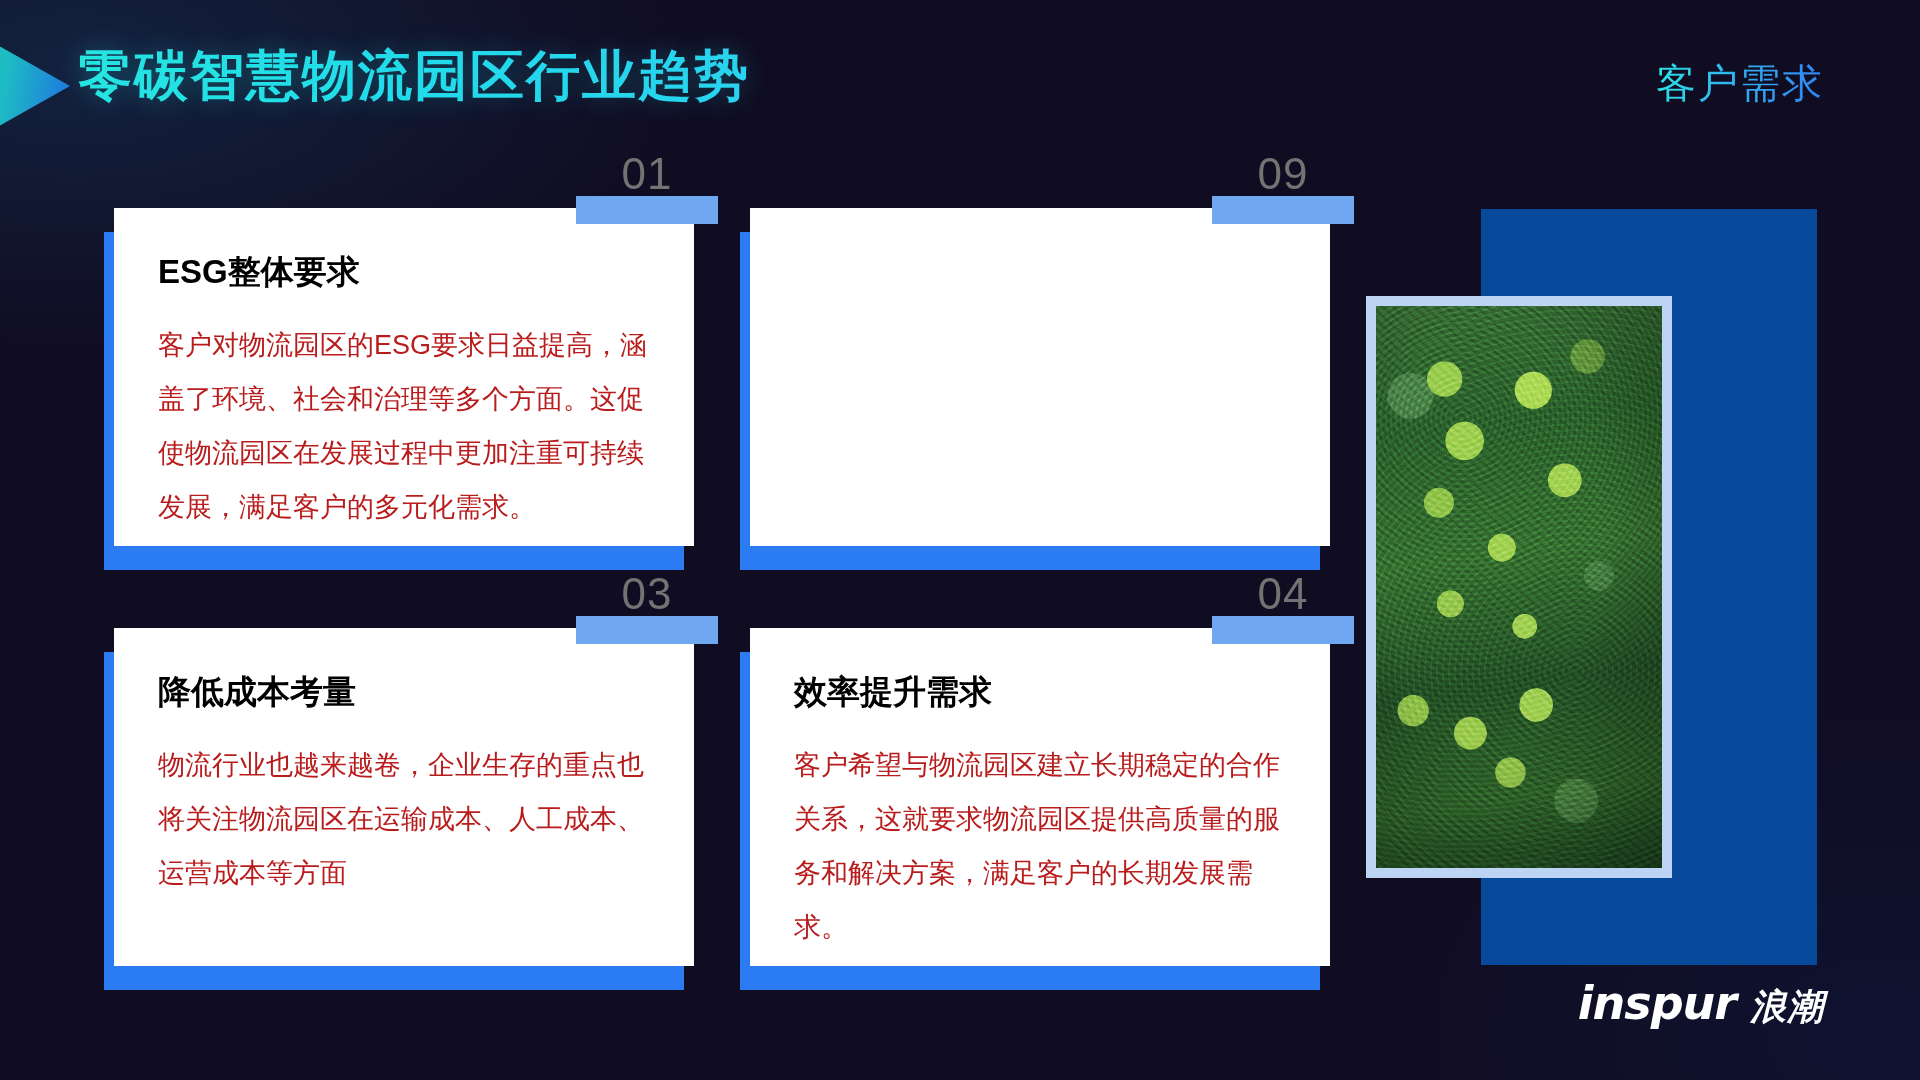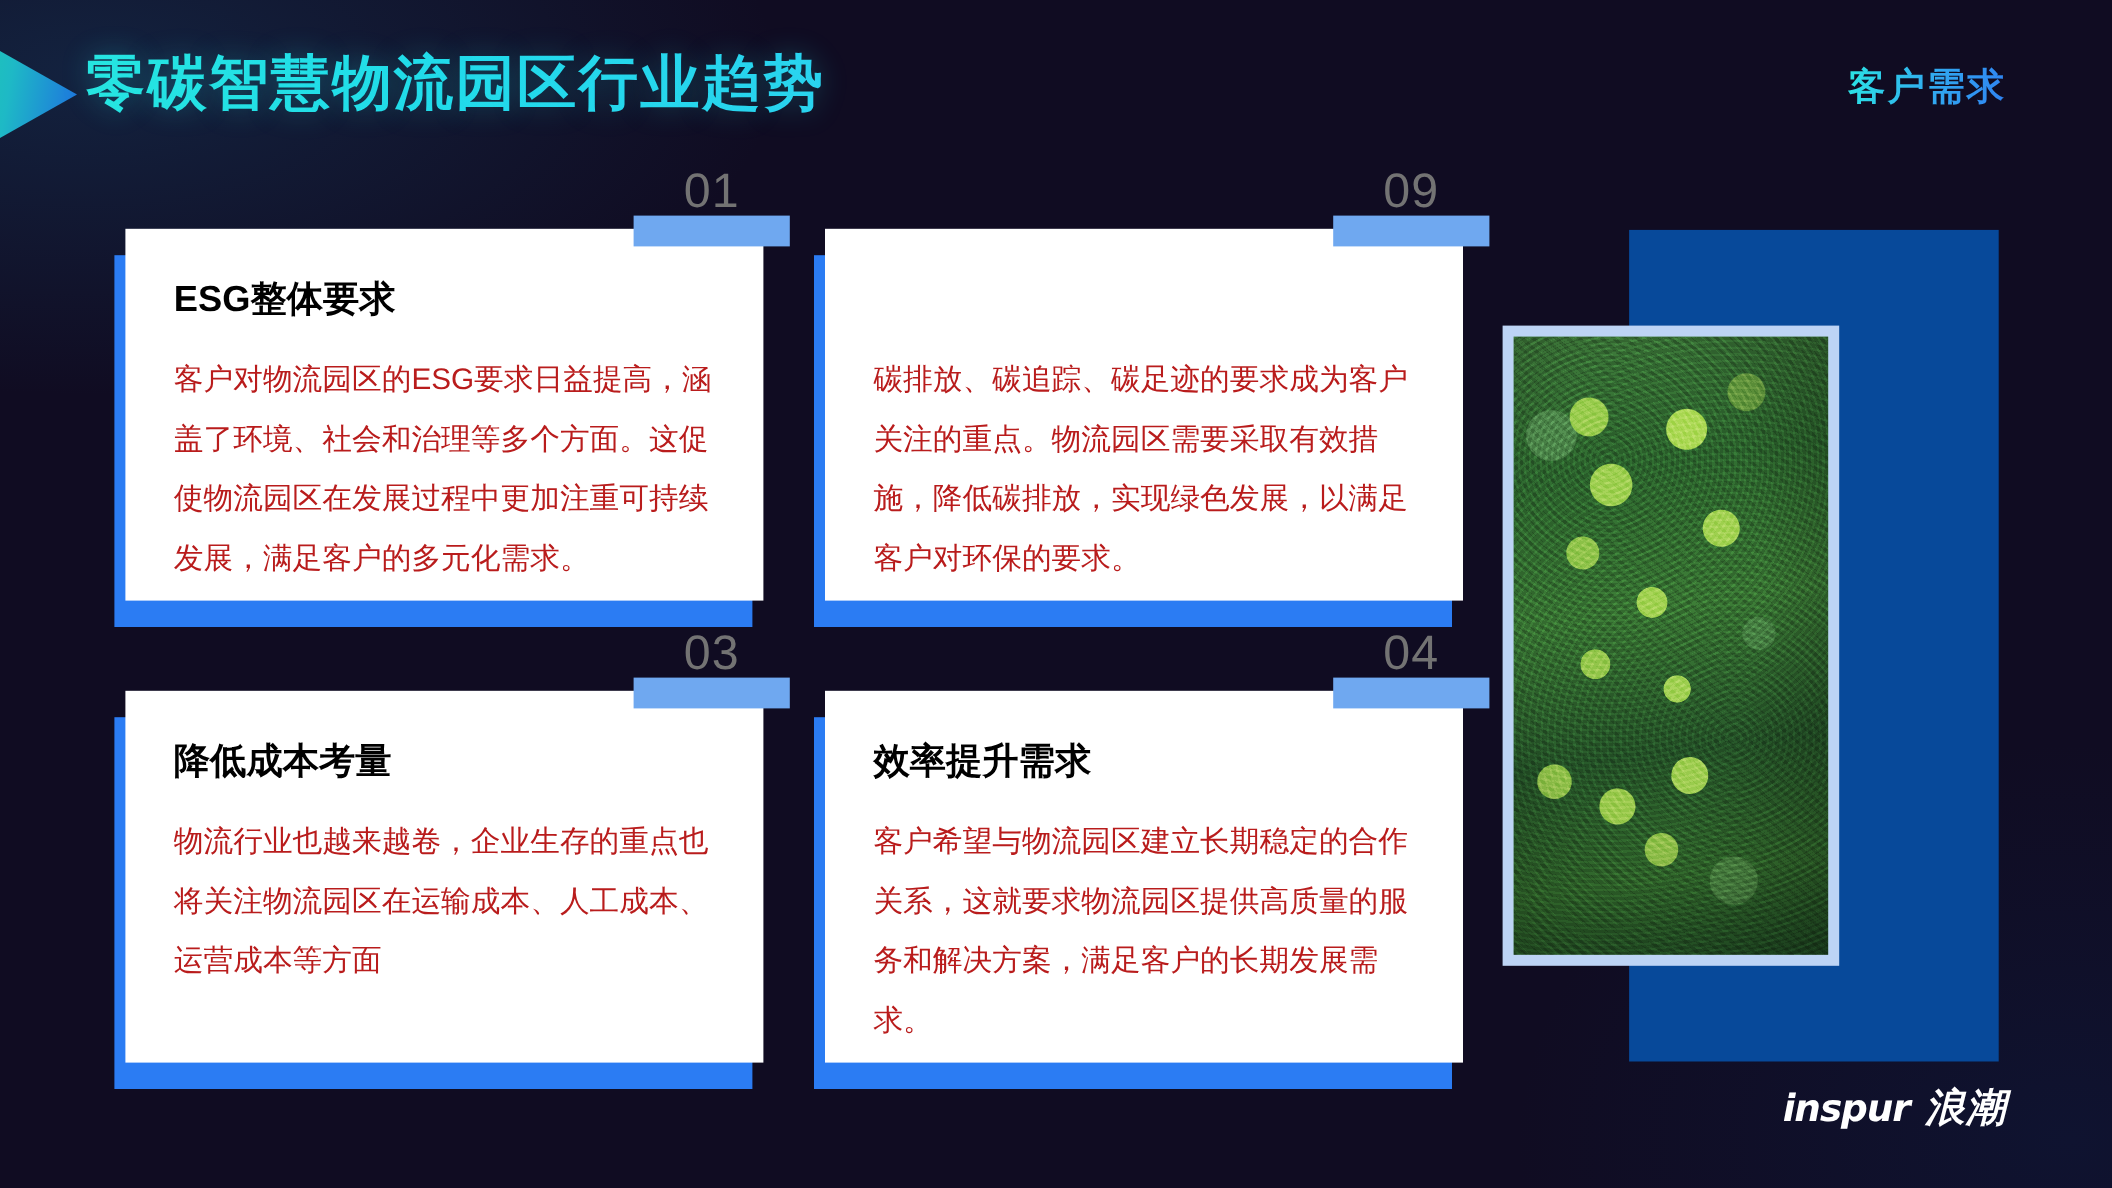--- a/index.html
+++ b/index.html
@@ -31,21 +31,21 @@
     font-size:54px; font-weight:bold; letter-spacing:2px;
     color:#23E0E8;
     background:linear-gradient(92deg,#27E6E0 0%,#22DCEA 45%,#2BD2F0 100%);
     -webkit-background-clip:text; background-clip:text;
     -webkit-text-fill-color:transparent;
     text-shadow:0 0 26px rgba(35,224,232,.28);
     white-space:nowrap;
   }
   .section-tag{
     position:absolute; right:96px; top:56px;
-    font-size:34px; font-weight:bold; letter-spacing:2px;
+    font-size:40px; font-weight:normal; letter-spacing:2px;
     background:linear-gradient(100deg,#2BE4E4 0%,#31A8F0 55%,#2F82F2 100%);
     -webkit-background-clip:text; background-clip:text;
     -webkit-text-fill-color:transparent;
     white-space:nowrap;
   }
 
   
   .card-wrap{ position:absolute; }
   .card-shadow{
     position:absolute; left:0; top:24px;
@@ -138,21 +138,21 @@
     background:radial-gradient(ellipse at 40% 40%, rgba(0,0,0,0) 45%, rgba(0,0,0,.30) 100%);
   }
 
   
   .logo{
     position:absolute; right:96px; bottom:48px;
     display:flex; align-items:baseline; gap:14px;
     color:#FFFFFF;
   }
   .logo-mark{
-    font-size:34px; font-weight:bold; font-style:italic;
+    font-size:46px; font-weight:bold; font-style:italic;
     letter-spacing:-1px; text-transform:lowercase;
     font-family:"DejaVu Sans","Liberation Sans",sans-serif;
   }
   .logo-cn{ font-size:36px; font-weight:bold; letter-spacing:1px;font-style:italic; }
 </style>
 </head>
 <body>
 
 <div class="bg-glow"></div>
 
@@ -168,21 +168,20 @@
     <div class="card-head">ESG整体要求</div>
     <div class="card-text">客户对物流园区的ESG要求日益提高，涵盖了环境、社会和治理等多个方面。这促使物流园区在发展过程中更加注重可持续发展，满足客户的多元化需求。</div>
   </div>
   <div class="card-num-bar"></div>
   <div class="card-num">01</div>
 </div>
 
 <div class="card-wrap" id="card-2">
   <div class="card-shadow"></div>
   <div class="card-body">
-    <div class="card-text">碳排放、碳追踪、碳足迹的要求成为客户关注的重点。物流园区需要采取有效措施，降低碳排放，实现绿色发展，以满足客户对环保的要求。</div>
   </div>
   <div class="card-num-bar"></div>
   <div class="card-num">09</div>
 </div>
 
 <div class="card-wrap" id="card-3">
   <div class="card-shadow"></div>
   <div class="card-body">
     <div class="card-head">降低成本考量</div>
     <div class="card-text">物流行业也越来越卷，企业生存的重点也将关注物流园区在运输成本、人工成本、运营成本等方面</div>

